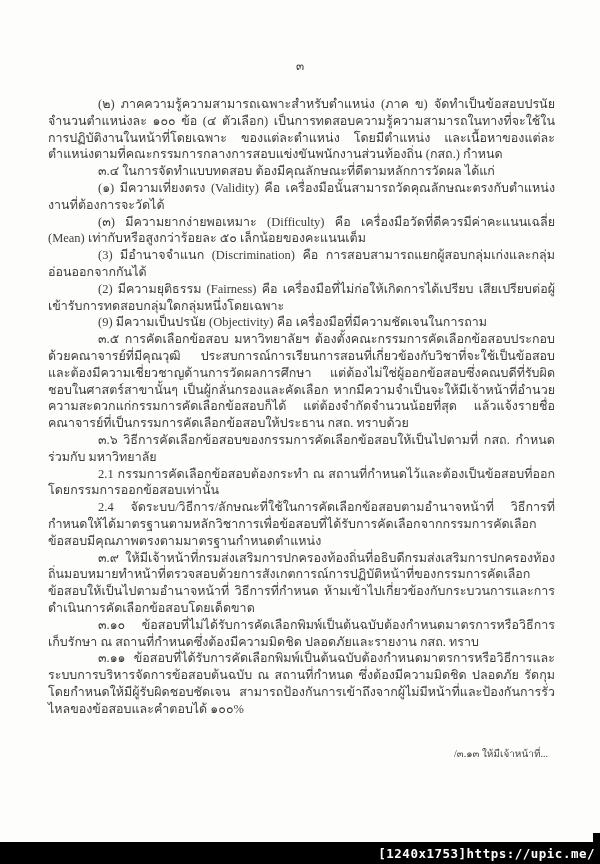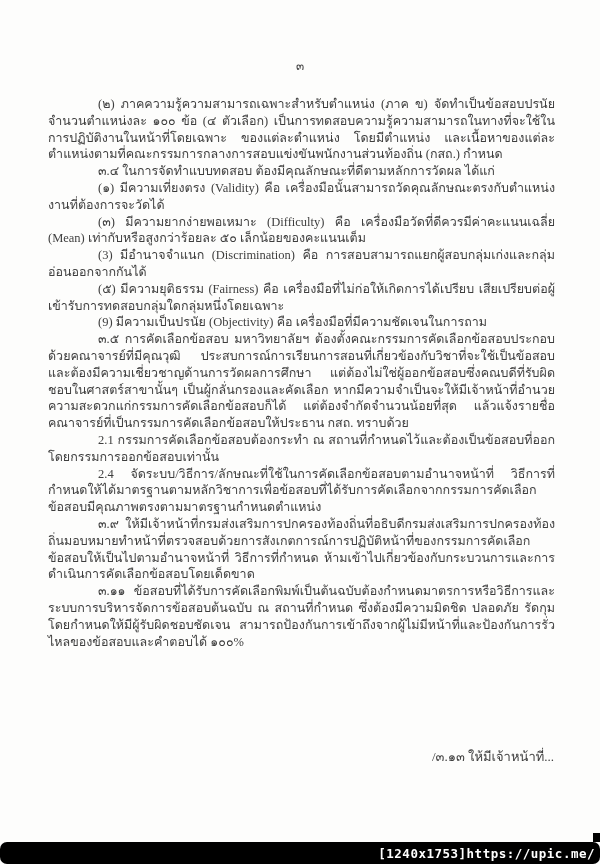--- a/index.html
+++ b/index.html
@@ -25,38 +25,37 @@
     position: absolute;
     top: 96px; left: 48px; right: 45px;
     color: #3e3e3e;
     font-size: 12.5px;
     line-height: 16.8px;
     text-align: justify;
   }
   .para { text-indent: 50px; margin: 0; }
   .continuation {
     position: absolute;
-    top: 746px; right: 46px;
+    top: 746px; right: 52px;
     color: #3e3e3e;
-    font-size: 13px;
+    font-size: 10px;
   }
   .footer-bar {
     position: absolute;
     left: 0; right: 0; bottom: 0;
     height: 22px;
     display: flex;
     align-items: center;
     justify-content: flex-end;
     padding-right: 5px;
     box-sizing: border-box;
     font-family: "DejaVu Sans Mono", monospace;
     font-size: 12.5px;
     font-weight: bold;
     letter-spacing: 0.5px;
-    border-radius: 7px;
   }
   .footer-bar span { white-space: pre; }
   .bar-notch {
     position: absolute;
     right: 0; bottom: 22px;
     width: 7px; height: 9px;
   }
 </style>
 </head>
 <body>
@@ -64,26 +63,28 @@
 <div class="page" style="background: rgb(253, 253, 252);">
 
   <div class="pageno" style="color: rgb(62, 62, 62);">๓</div>
 
   <div class="body-text" style="color: rgb(62, 62, 62);">
       <p class="para">(๒) ภาคความรู้ความสามารถเฉพาะสำหรับตำแหน่ง (ภาค ข) จัดทำเป็นข้อสอบปรนัย จำนวนตำแหน่งละ ๑๐๐ ข้อ (๔ ตัวเลือก)  เป็นการทดสอบความรู้ความสามารถในทางที่จะใช้ในการปฏิบัติงานในหน้าที่โดยเฉพาะ ของแต่ละตำแหน่ง โดยมีตำแหน่ง และเนื้อหาของแต่ละตำแหน่งตามที่คณะกรรมการกลางการสอบแข่งขันพนักงานส่วนท้องถิ่น (กสถ.) กำหนด</p>
       <p class="para">๓.๔ ในการจัดทำแบบทดสอบ ต้องมีคุณลักษณะที่ดีตามหลักการวัดผล ได้แก่</p>
       <p class="para">(๑) มีความเที่ยงตรง (Validity) คือ เครื่องมือนั้นสามารถวัดคุณลักษณะตรงกับตำแหน่งงานที่ต้องการจะวัดได้</p>
       <p class="para">(๓) มีความยากง่ายพอเหมาะ (Difficulty) คือ เครื่องมือวัดที่ดีควรมีค่าคะแนนเฉลี่ย (Mean) เท่ากับหรือสูงกว่าร้อยละ ๕๐ เล็กน้อยของคะแนนเต็ม</p>
       <p class="para">(3) มีอำนาจจำแนก (Discrimination) คือ การสอบสามารถแยกผู้สอบกลุ่มเก่งและกลุ่มอ่อนออกจากกันได้</p>
-      <p class="para">(๕) มีความยุติธรรม (Fairness)  คือ เครื่องมือที่ไม่ก่อให้เกิดการได้เปรียบ เสียเปรียบต่อผู้เข้ารับการทดสอบกลุ่มใดกลุ่มหนึ่งโดยเฉพาะ</p>
+      <p class="para">(2) มีความยุติธรรม (Fairness)  คือ เครื่องมือที่ไม่ก่อให้เกิดการได้เปรียบ เสียเปรียบต่อผู้เข้ารับการทดสอบกลุ่มใดกลุ่มหนึ่งโดยเฉพาะ</p>
       <p class="para">(9) มีความเป็นปรนัย (Objectivity) คือ เครื่องมือที่มีความชัดเจนในการถาม</p>
       <p class="para">๓.๕ การคัดเลือกข้อสอบ  มหาวิทยาลัยฯ ต้องตั้งคณะกรรมการคัดเลือกข้อสอบประกอบด้วยคณาจารย์ที่มีคุณวุฒิ ประสบการณ์การเรียนการสอนที่เกี่ยวข้องกับวิชาที่จะใช้เป็นข้อสอบและต้องมีความเชี่ยวชาญด้านการวัดผลการศึกษา แต่ต้องไม่ใช่ผู้ออกข้อสอบซึ่งคณบดีที่รับผิดชอบในศาสตร์สาขานั้นๆ เป็นผู้กลั่นกรองและคัดเลือก หากมีความจำเป็นจะให้มีเจ้าหน้าที่อำนวยความสะดวกแก่กรรมการคัดเลือกข้อสอบก็ได้ แต่ต้องจำกัดจำนวนน้อยที่สุด แล้วแจ้งรายชื่อคณาจารย์ที่เป็นกรรมการคัดเลือกข้อสอบให้ประธาน กสถ. ทราบด้วย</p>
+      <p class="para">๓.๖ วิธีการคัดเลือกข้อสอบของกรรมการคัดเลือกข้อสอบให้เป็นไปตามที่ กสถ. กำหนดร่วมกับ มหาวิทยาลัย</p>
       <p class="para">2.1 กรรมการคัดเลือกข้อสอบต้องกระทำ ณ สถานที่กำหนดไว้และต้องเป็นข้อสอบที่ออกโดยกรรมการออกข้อสอบเท่านั้น</p>
       <p class="para">2.4 จัดระบบ/วิธีการ/ลักษณะที่ใช้ในการคัดเลือกข้อสอบตามอำนาจหน้าที่ วิธีการที่กำหนดให้ได้มาตรฐานตามหลักวิชาการเพื่อข้อสอบที่ได้รับการคัดเลือกจากกรรมการคัดเลือกข้อสอบมีคุณภาพตรงตามมาตรฐานกำหนดตำแหน่ง</p>
       <p class="para">๓.๙ ให้มีเจ้าหน้าที่กรมส่งเสริมการปกครองท้องถิ่นที่อธิบดีกรมส่งเสริมการปกครองท้องถิ่นมอบหมายทำหน้าที่ตรวจสอบด้วยการสังเกตการณ์การปฏิบัติหน้าที่ของกรรมการคัดเลือกข้อสอบให้เป็นไปตามอำนาจหน้าที่ วิธีการที่กำหนด ห้ามเข้าไปเกี่ยวข้องกับกระบวนการและการดำเนินการคัดเลือกข้อสอบโดยเด็ดขาด</p>
+      <p class="para">๓.๑๐ ข้อสอบที่ไม่ได้รับการคัดเลือกพิมพ์เป็นต้นฉบับต้องกำหนดมาตรการหรือวิธีการเก็บรักษา ณ สถานที่กำหนดซึ่งต้องมีความมิดชิด ปลอดภัยและรายงาน กสถ. ทราบ</p>
       <p class="para">๓.๑๑ ข้อสอบที่ได้รับการคัดเลือกพิมพ์เป็นต้นฉบับต้องกำหนดมาตรการหรือวิธีการและระบบการบริหารจัดการข้อสอบต้นฉบับ ณ สถานที่กำหนด ซึ่งต้องมีความมิดชิด ปลอดภัย รัดกุม โดยกำหนดให้มีผู้รับผิดชอบชัดเจน สามารถป้องกันการเข้าถึงจากผู้ไม่มีหน้าที่และป้องกันการรั่วไหลของข้อสอบและคำตอบได้ ๑๐๐%</p>
     </div>
 
   <div class="continuation" style="color: rgb(62, 62, 62);">/๓.๑๓ ให้มีเจ้าหน้าที่...</div>
 
   <div class="bar-notch" style="background: rgb(0, 0, 0);"></div>
 
   <div class="footer-bar" style="background: rgb(0, 0, 0); color: rgb(255, 255, 255);">
     <span>[1240x1753]</span>
     <span>https://upic.me/</span>

